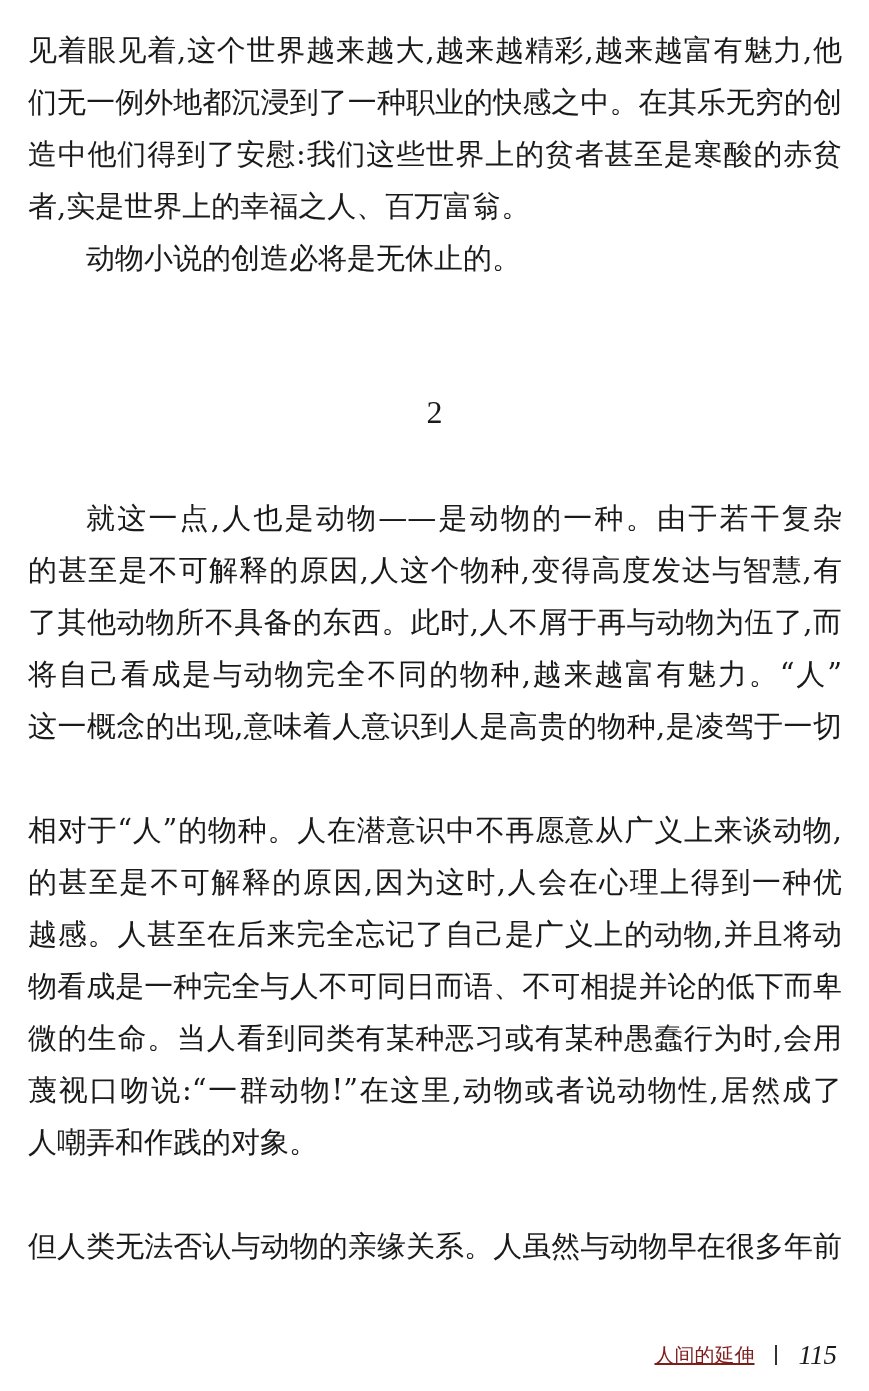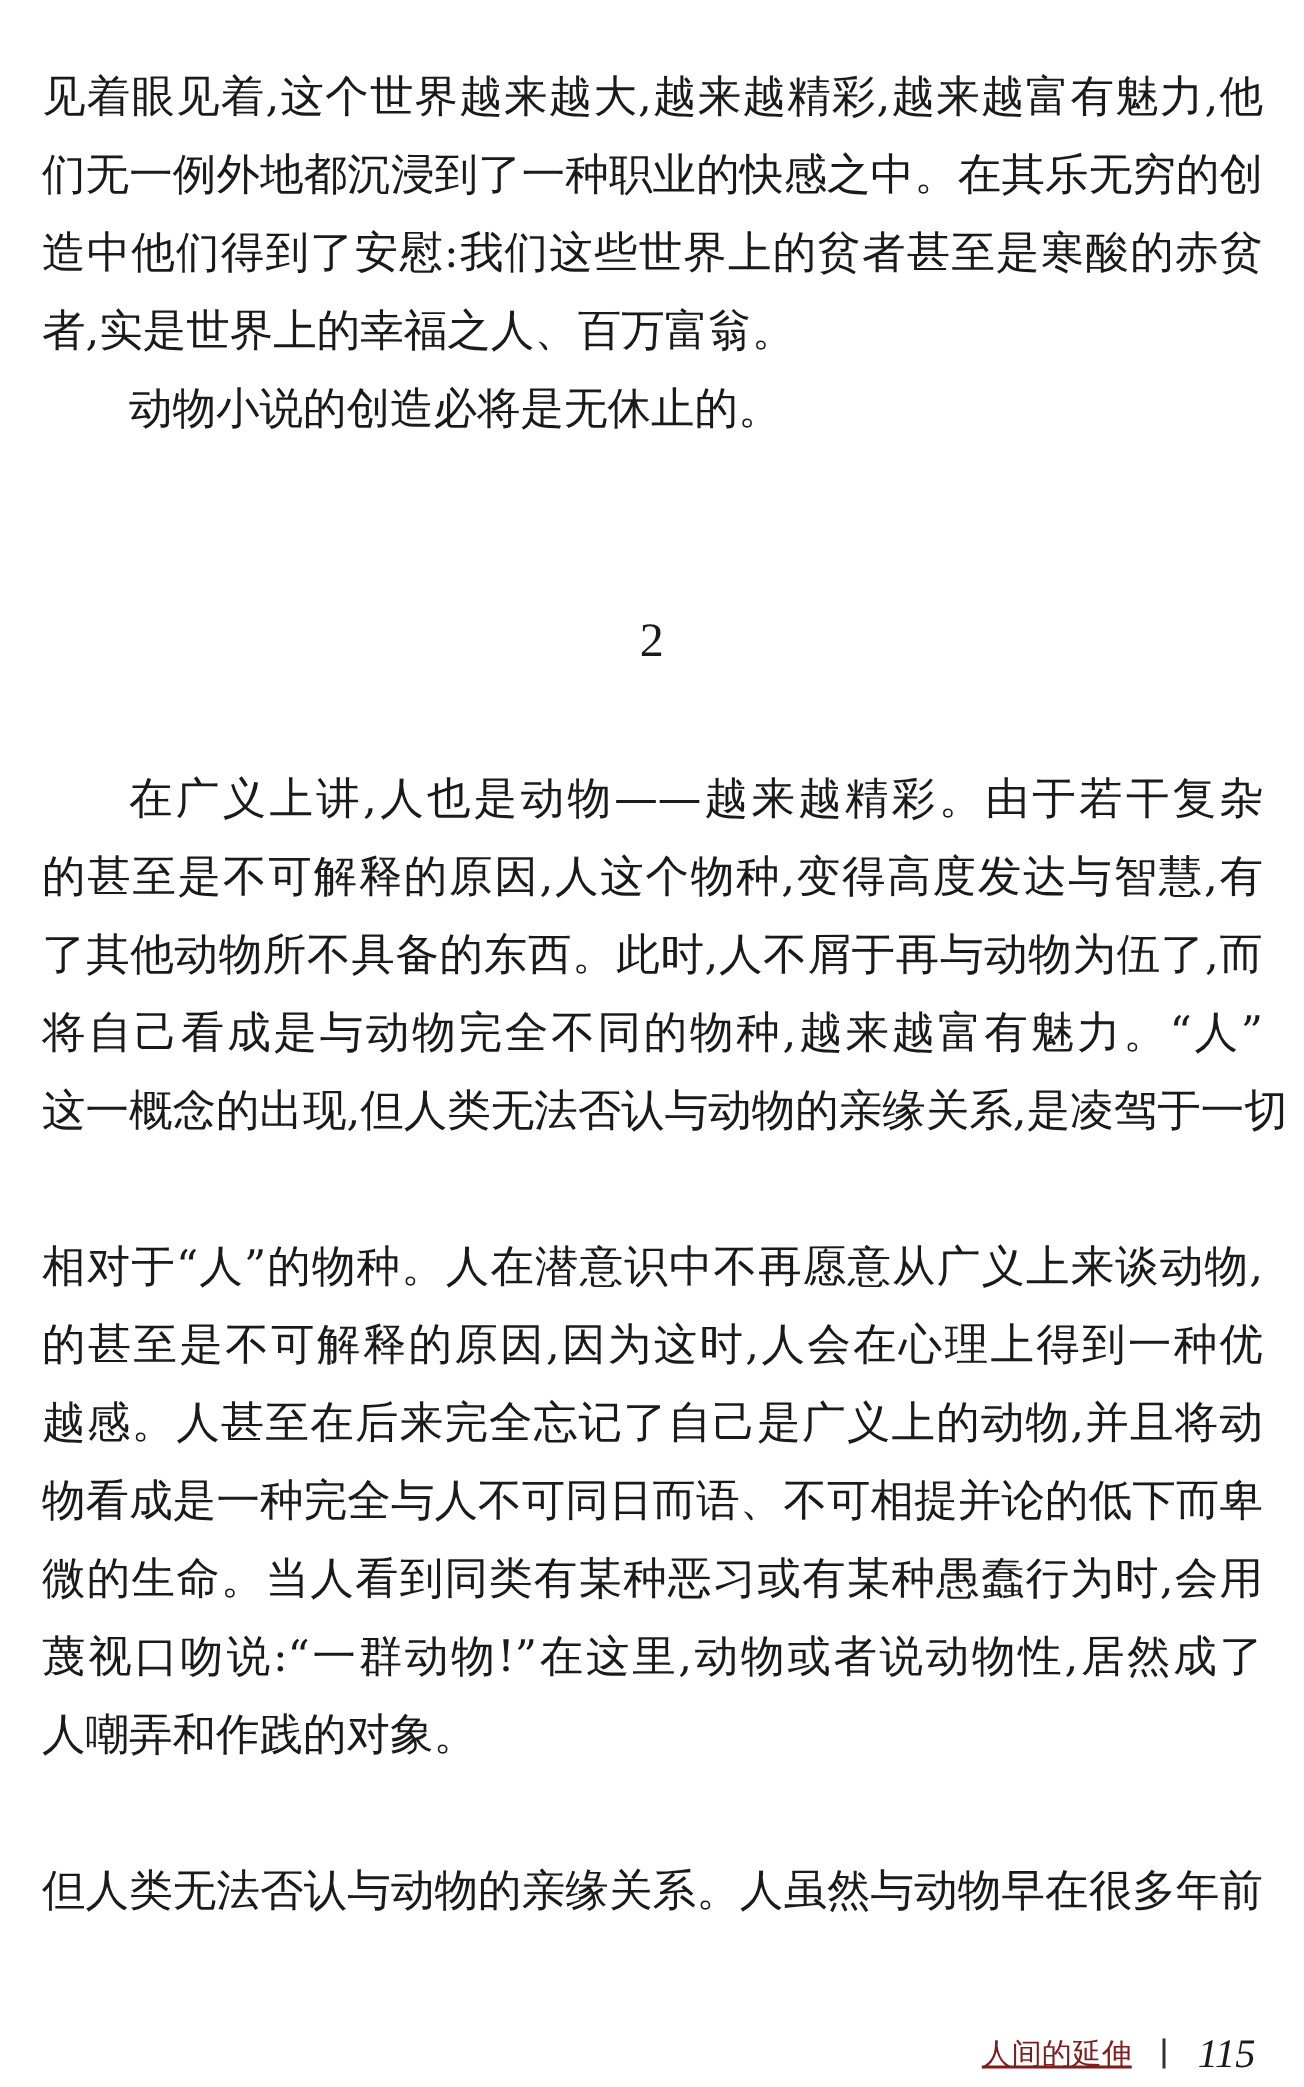--- a/index.html
+++ b/index.html
@@ -1,18 +1,18 @@
 <!DOCTYPE html>
 <html><head>
 <meta charset="utf-8">
 <style>
   html, body { margin: 0; padding: 0; background: #ffffff; }
   body { width: 869px; height: 1391px; position: relative; overflow: hidden;
          font-family: "DejaVu Serif", "Liberation Serif", serif; color: #1a1a1a; }
-  .page { position: absolute; left: 0; top: 18px; width: 869px; height: 1359px; }
+  .page { position: absolute; left: 0; top: 4px; width: 869px; height: 1359px; }
   .line { position: absolute; left: 28px; width: 814px; height: 52px; line-height: 52px;
           font-size: 29px; white-space: nowrap; text-align: justify; text-align-last: justify;
           letter-spacing: 0px; }
   .line.last { text-align-last: left; }
   .line.indent { left: 86px; width: 756px; }
   .section-num { position: absolute; left: 0; width: 869px; top: 384px; text-align: center;
                  font-family: "Liberation Serif", serif; font-size: 32px; line-height: 48px; }
   .footer { position: absolute; right: 32px; top: 1333px; height: 36px; display: flex;
             align-items: center; gap: 0; }
   .footer .title { font-family: "DejaVu Sans", "Liberation Sans", sans-serif; font-size: 20px;
@@ -28,25 +28,25 @@
 
   <div class="line" style="top:20px;">见着眼见着,这个世界越来越大,越来越精彩,越来越富有魅力,他</div>
   <div class="line" style="top:72px;">们无一例外地都沉浸到了一种职业的快感之中。在其乐无穷的创</div>
   <div class="line" style="top:124px;">造中他们得到了安慰:我们这些世界上的贫者甚至是寒酸的赤贫</div>
   <div class="line last" style="top:176px;">者,实是世界上的幸福之人、百万富翁。</div>
 
   <div class="line indent last" style="top:228px;">动物小说的创造必将是无休止的。</div>
 
   <div class="section-num">2</div>
 
-  <div class="line indent" style="top:488px;">在广义上讲,人也是动物——越来越精彩。由于若干复杂</div>
+  <div class="line indent" style="top:488px;">就这一点,人也是动物——是动物的一种。由于若干复杂</div>
   <div class="line" style="top:540px;">的甚至是不可解释的原因,人这个物种,变得高度发达与智慧,有</div>
   <div class="line" style="top:592px;">了其他动物所不具备的东西。此时,人不屑于再与动物为伍了,而</div>
   <div class="line" style="top:644px;">将自己看成是与动物完全不同的物种,越来越富有魅力。“人”</div>
-  <div class="line" style="top:696px;">这一概念的出现,但人类无法否认与动物的亲缘关系,是凌驾于一切</div>
+  <div class="line" style="top:696px;">这一概念的出现,意味着人意识到人是高贵的物种,是凌驾于一切</div>
   <div class="line" style="top:800px;">相对于“人”的物种。人在潜意识中不再愿意从广义上来谈动物,</div>
   <div class="line" style="top:852px;">的甚至是不可解释的原因,因为这时,人会在心理上得到一种优</div>
   <div class="line" style="top:904px;">越感。人甚至在后来完全忘记了自己是广义上的动物,并且将动</div>
   <div class="line" style="top:1008px;">微的生命。当人看到同类有某种恶习或有某种愚蠢行为时,会用</div>
   <div class="line" style="top:956px;">物看成是一种完全与人不可同日而语、不可相提并论的低下而卑</div>
   <div class="line" style="top:1060px;">蔑视口吻说:“一群动物!”在这里,动物或者说动物性,居然成了</div>
   <div class="line last" style="top:1112px;">人嘲弄和作践的对象。</div>
 
   <div class="line" style="top:1216px;">但人类无法否认与动物的亲缘关系。人虽然与动物早在很多年前</div>
 

